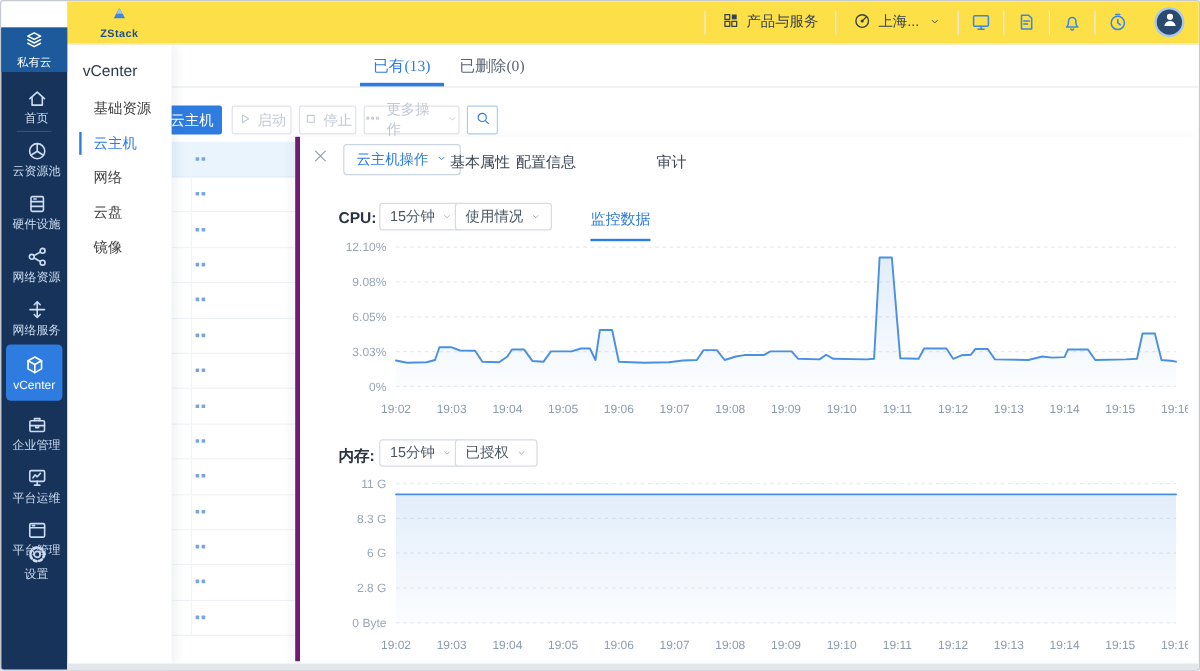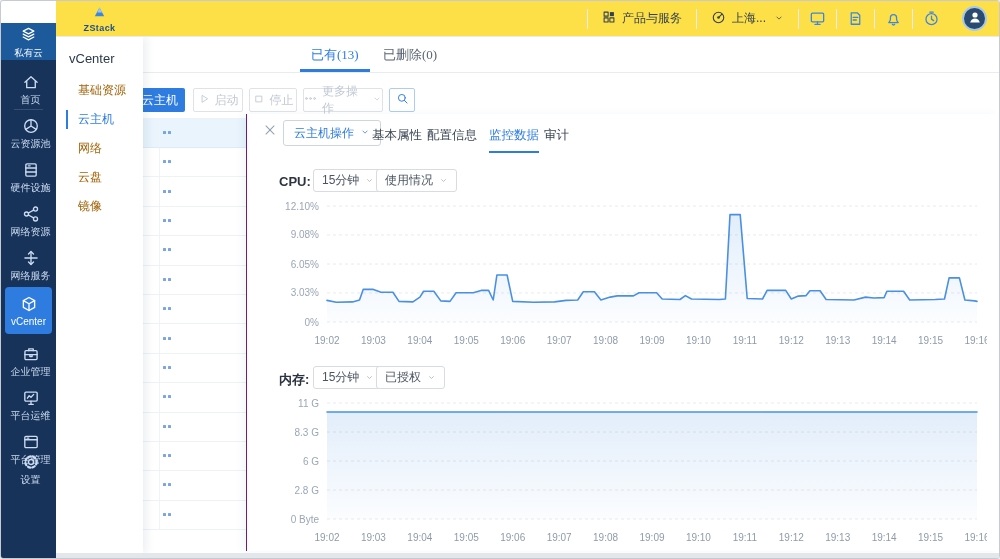--- a/index.html
+++ b/index.html
@@ -27,21 +27,21 @@
   .tb-sep{width:1px;height:20px;background:#e8ebef;}
   .tb-item{height:100%;display:flex;align-items:center;gap:6px;padding:0 14px;font-size:12px;color:#33404e;cursor:pointer;}
   .tb-caret{margin-left:2px;}
   .tb-iconbtn{width:37px;height:100%;display:flex;align-items:center;justify-content:center;color:#3b86e0;cursor:pointer;}
   .avatar{width:25px;height:25px;border-radius:50%;background:#2b4a6f;border:2px solid #a5c8ee;margin:0 12px;display:flex;align-items:center;justify-content:center;color:#fff;cursor:pointer;}
 
   
   .flyout{position:absolute;left:55px;top:36px;width:87px;height:516px;background:#fff;
     box-shadow:4px 0 8px rgba(30,60,90,.08);z-index:5;}
   .flyout-title{font-size:13px;color:#2b3a4a;padding:14px 0 10px 13px;}
-  .fly-item{position:relative;font-size:12px;color:#a16207;padding:6px 0 6px 22px;cursor:pointer;}
+  .fly-item{position:relative;font-size:12px;color:#404040;padding:6px 0 6px 22px;cursor:pointer;}
   .fly-item.active{color:#2e7ce0;}
   .fly-item.active::before{content:"";position:absolute;left:10px;top:5px;bottom:5px;width:2px;background:#2e7ce0;}
 
   
   .tabbar{position:absolute;left:142px;top:36px;right:0;height:36px;background:#fff;border-bottom:1px solid #e9ecef;z-index:1;}
   .tab{position:absolute;top:0;height:35px;line-height:36px;font-size:13px;color:#5a6573;cursor:pointer;font-family:Liberation Serif, serif;}
   .tab.active{color:#2e7ce0;}
   .tab.active::after{content:"";position:absolute;left:-11px;right:-11px;bottom:0;height:3px;background:#2e7ce0;}
 
   
@@ -54,21 +54,21 @@
   
   .list{position:absolute;left:142px;top:117px;width:103px;height:435px;overflow:hidden;z-index:1;background:#fff;}
   .row{position:relative;height:29.4px;border-bottom:1px solid #eef2f6;background:#fff;cursor:pointer;}
   .row.selected{height:30px;background:#e9f4fd;border-bottom:1px solid #dcebf8;}
   .row::after{content:"";position:absolute;left:16px;top:0;bottom:0;width:1px;background:#f0f3f7;}
   .peek{position:absolute;left:20px;top:50%;margin-top:-2px;width:3px;height:3px;background:#7aa6e0;
     box-shadow:5px 0 0 #7aa6e0;border-radius:.5px;}
 
   
   .detail{position:absolute;left:245px;top:113px;right:1px;bottom:7px;background:#fff;
-    border-left:1px solid #701a75;box-shadow:-4px 0 8px rgba(40,70,110,.05);z-index:2;text-align:right;}
+    border-left:4px solid #701a75;box-shadow:-4px 0 8px rgba(40,70,110,.05);z-index:2;}
   .close-x{position:absolute;left:10px;top:9px;width:20px;height:20px;color:#93a0ad;cursor:pointer;}
   .btn-actions{position:absolute;left:36px;top:6px;height:26px;padding:0 10px;border:1px solid #ccd6e0;border-radius:3px;
     background:#fff;color:#2e7ce0;font-size:12px;display:flex;align-items:center;gap:6px;cursor:pointer;}
   .dtab{position:absolute;top:12px;height:24px;font-size:12.5px;color:#3c4654;cursor:pointer;line-height:18px;}
   .dtab.active{color:#2e7ce0;}
   .dtab.active::after{content:"";position:absolute;left:0;right:0;bottom:-3px;height:2.5px;background:#2e7ce0;}
 
   .chart-title{position:absolute;font-size:13px;font-weight:bold;color:#2b3440;}
   .chip{position:absolute;height:23px;border:1px solid #d6dce4;border-radius:3px;background:#fff;
     font-size:12px;color:#4b5663;display:flex;align-items:center;gap:6px;padding:0 8px;cursor:pointer;}
@@ -337,21 +337,21 @@
         </svg></div>
     <div class="btn-actions">
       <span>云主机操作</span>
       <span><svg width="10" height="10" viewBox="0 0 16 16" fill="none" stroke="currentColor" stroke-width="1.2" stroke-linecap="round" stroke-linejoin="round">
             <path d="M4.6 6.4 8 9.8l3.4-3.4"></path>
           </svg></span>
     </div>
     <div id="detail-tabs">
         <div class="dtab" style="left: 125px;">基本属性</div>
         <div class="dtab" style="left: 180px;">配置信息</div>
-        <div class="dtab active" style="left: 242px;">监控数据</div>
+        <div class="dtab active" style="left: 242px; margin-top: 48px;">监控数据</div>
         <div class="dtab" style="left: 297px;">审计</div>
       </div>
 
     <span class="chart-title" style="left:32px;top:60px">CPU:</span>
     <div id="cpu-chips">
         <div class="chip" style="left: 66px; top: 55px;">
           <span>15分钟</span>
           <svg width="9" height="9" viewBox="0 0 16 16" fill="none" stroke="#9aa5b3" stroke-width="1.2" stroke-linecap="round" stroke-linejoin="round">
             <path d="M4.6 6.4 8 9.8l3.4-3.4"></path>
           </svg>

